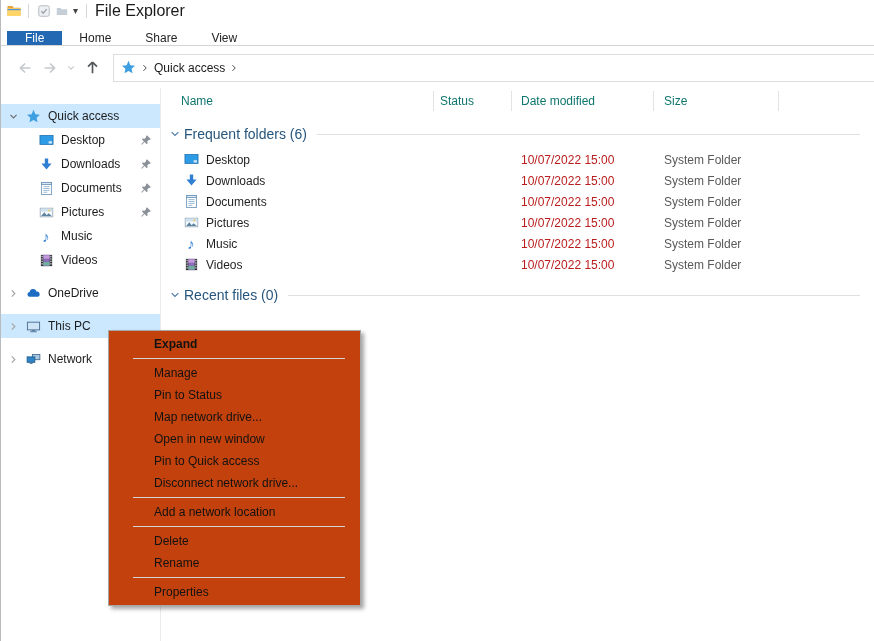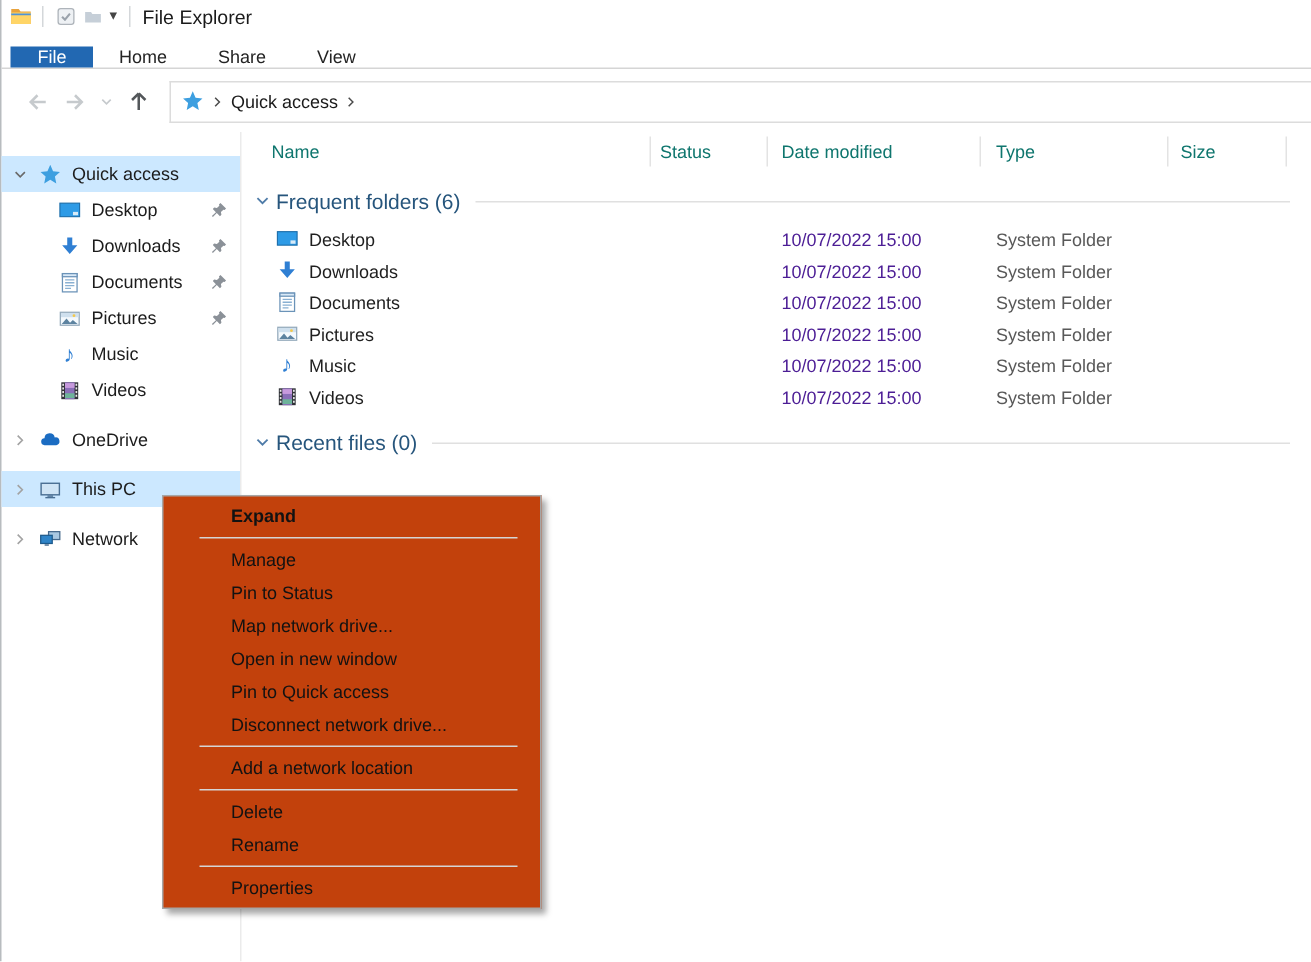--- a/index.html
+++ b/index.html
@@ -8,21 +8,21 @@
   .window { position:relative; width:874px; height:641px; background:#fff;
             border-left:1px solid #b8bcbf; }
 
   
   .titlebar { position:absolute; top:0; left:0; right:0; height:22px;
               display:flex; align-items:center; padding-left:5px; }
   .titlebar .sep { width:1px; height:14px; background:#d4d7da; margin:0 6px; }
   .qat-btn { width:18px; height:18px; display:flex; align-items:center; justify-content:center; }
   .qat-btn svg { width:14px; height:14px; }
   .caret { font-size:10px; color:#444; line-height:1; padding:0 2px; }
-  .win-title { font-size:13px; color:#1a1a1a; margin-left:2px; }
+  .win-title { font-size:16px; color:#1a1a1a; margin-left:2px; }
   .app-icon svg { width:16px; height:16px; display:block; }
 
   
   .tabrow { position:absolute; top:22px; left:0; right:0; height:24px;
             border-bottom:1px solid #d5d5d5; display:flex; align-items:flex-end; }
   .tab { padding:0 17px; font-size:12px; display:flex; align-items:center; color:#242424; }
   .tab.active { background:var(--accent); color:#fff; margin-left:6px; padding:0 18px; }
 
   
   .navbar { position:absolute; top:47px; left:0; right:0; height:41px;
@@ -73,21 +73,21 @@
   .group-label { font-size:14px; color:var(--groupheader); margin-left:3px; white-space:nowrap; }
   .group-rule { flex:1; height:1px; background:#e0e0e0; margin-left:10px; margin-right:14px; }
   .group-rows { margin-top:5px; }
 
   .file-row { display:grid; grid-template-columns:273px 78px 142px 125px 79px;
               height:21px; align-items:center; font-size:12px; }
   .file-row .cell-name { display:flex; align-items:center; padding-left:22px; color:#1f1f1f; }
   .file-row .f-icon { width:16px; height:16px; margin-right:7px; display:flex; align-items:center; justify-content:center; }
   .file-row .f-icon svg { width:15px; height:15px; }
   .file-row .cell-status { padding-left:6px; color:#595959; }
-  .file-row .cell-date { padding-left:9px; color:#4c1d95; }
+  .file-row .cell-date { padding-left:9px; color:#b91c1c; }
   .file-row .cell-type { padding-left:10px; color:#595959; }
   .file-row .cell-size { padding-left:8px; color:#595959; }
 
   
   .ctxmenu { position:absolute; left:107px; top:330px; width:253px;
              background:#c2410c; border:1px solid #a6a6a6; padding:2px 12px;
              box-shadow:3px 3px 4px rgba(0,0,0,0.35); z-index:10; }
   .ctx-item { height:22px; line-height:22px; padding-left:33px; font-size:12px; color:#121212;
               white-space:nowrap; }
   .ctx-item.bold { font-weight:bold; }
@@ -313,21 +313,20 @@
             </svg>
           </span>
           <span class="s-label">Network</span>
         </div>
       </div>
     <div class="main">
       <div class="colheads" id="colheads">
           <div class="colhead">Name</div>
           <div class="colhead">Status</div>
           <div class="colhead">Date modified</div>
-          <div class="colhead">Type</div>
           <div class="colhead">Size</div>
         </div>
       <div id="filelist">
           <div class="group-header">
             <span class="twisty">
               <svg viewBox="0 0 16 16">
                 <path d="M3.5 5.5L8 10l4.5-4.5" fill="none" stroke="currentColor" stroke-width="1.6"></path>
               </svg>
             </span>
             <span class="group-label">Frequent folders (6)</span>

